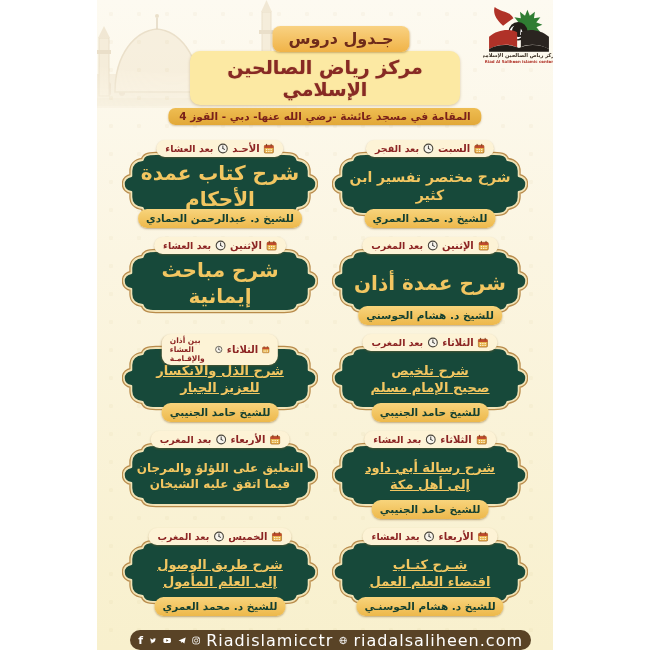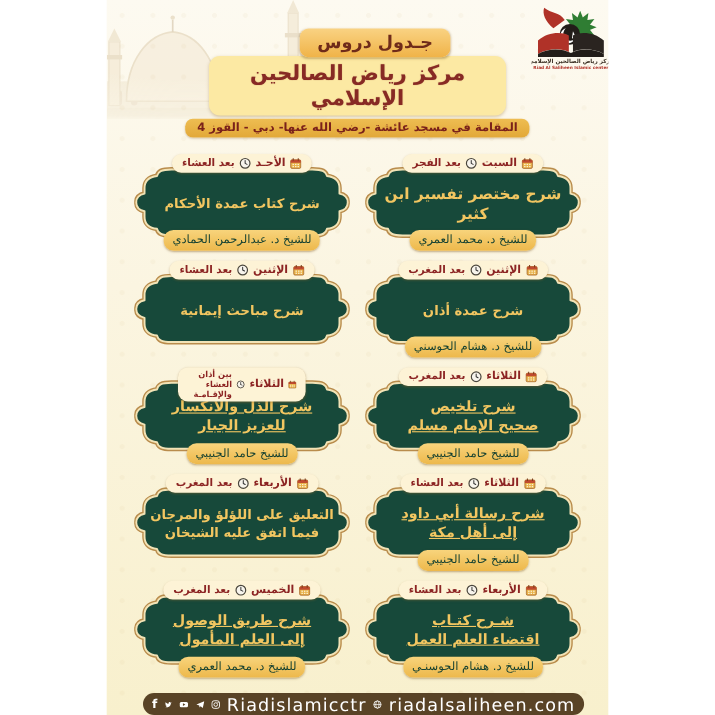--- a/index.html
+++ b/index.html
@@ -32,29 +32,29 @@
   
   .cards{position:absolute;top:140px;right:25px;width:406px;display:grid;
     grid-template-columns:196px 196px;column-gap:14px;grid-auto-rows:90px;row-gap:7px;direction:rtl;}
   .card{position:relative;}
   .badge{position:absolute;top:0;left:50%;transform:translateX(-50%);z-index:3;
     display:flex;align-items:center;gap:4px;background:#fdf3d6;border-radius:9px;
     padding:3px 9px;box-shadow:0 1px 2px rgba(140,100,40,.4);
     font-size:10px;font-weight:bold;color:#8c2423;white-space:nowrap;}
   .badge .time{font-size:9.5px;}
   .badge.tall{padding:2px 8px;}
-  .badge.tall .time{white-space:pre-line;font-size:7.5px;line-height:1.2;text-align:right;}
+  .badge.tall .time{white-space:pre-line;font-size:7.5px;line-height:1.2;text-align:left;}
   .frame{position:absolute;left:0;top:11px;width:196px;height:66px;z-index:1;}
   .frame svg{position:absolute;inset:0;width:100%;height:100%;}
   .title{position:absolute;inset:0;z-index:2;display:flex;align-items:center;justify-content:center;
     padding:13px 13px 9px;text-align:center;color:#f2c661;font-weight:bold;
     white-space:pre-line;line-height:1.3;}
-  .t-lg{font-size:12px;} .t-md{font-size:14px;} .t-sm{font-size:13px;text-decoration:underline;} .t-xs{font-size:12px;}
+  .t-lg{font-size:20px;} .t-md{font-size:14px;} .t-sm{font-size:13px;text-decoration:underline;} .t-xs{font-size:12px;}
   .teacher{position:absolute;bottom:2px;left:50%;transform:translateX(-50%);z-index:3;
-    background:linear-gradient(180deg,#f8d47c,#edb84b);color:#123f30;font-weight:normal;
+    background:linear-gradient(180deg,#f8d47c,#edb84b);color:#123f30;font-weight:bold;
     font-size:10.5px;padding:3px 8px 4px;border-radius:9px;white-space:nowrap;
     box-shadow:0 1px 2px rgba(120,80,20,.45);text-align:right;}
   
   .footer{position:absolute;left:33px;top:630px;width:385px;height:20px;background:#594326;
     border-radius:10px;display:flex;direction:ltr;align-items:center;justify-content:center;
     gap:6px;padding:0 8px;color:#ffffff;z-index:6;}
   .f-icn{display:inline-flex;width:11px;height:11px;align-items:center;justify-content:center;}
   .f-fb{font-weight:bold;font-size:11px;line-height:1;width:7px;}
   .f-handle,.f-site{font-weight:normal;font-size:16px;letter-spacing:1px;white-space:nowrap;}
   .hidden-defs{position:absolute;width:0;height:0;}

